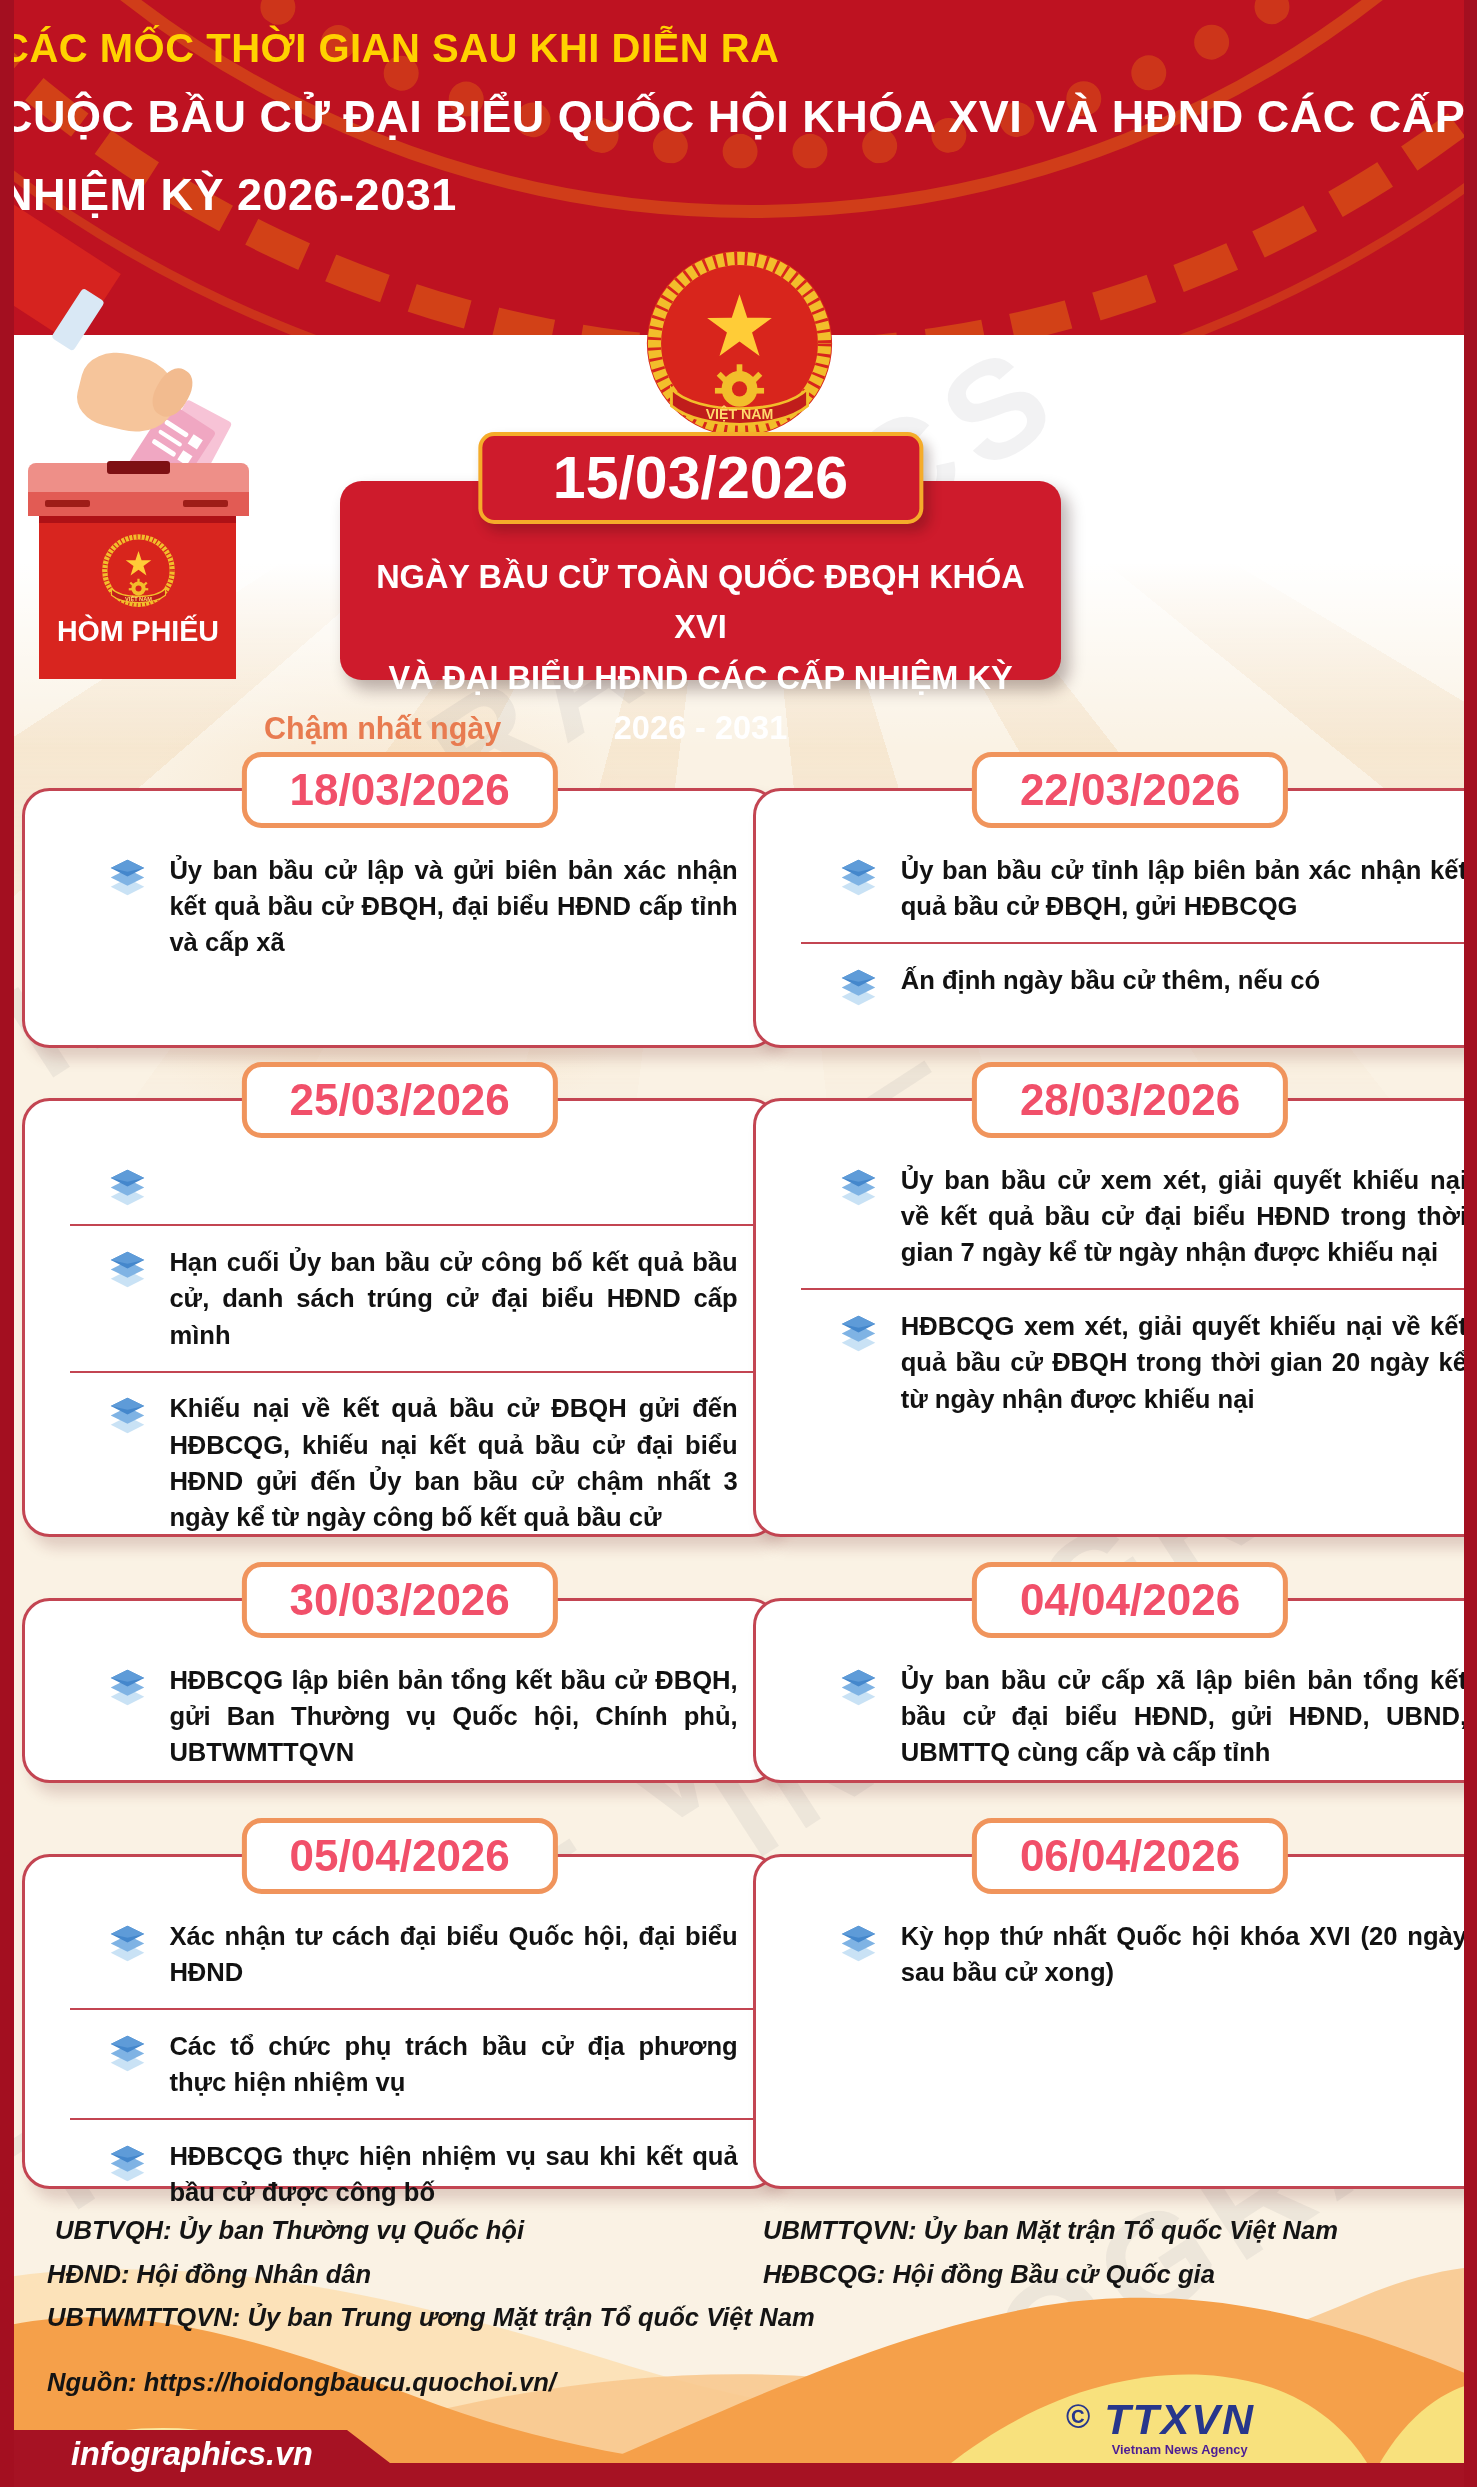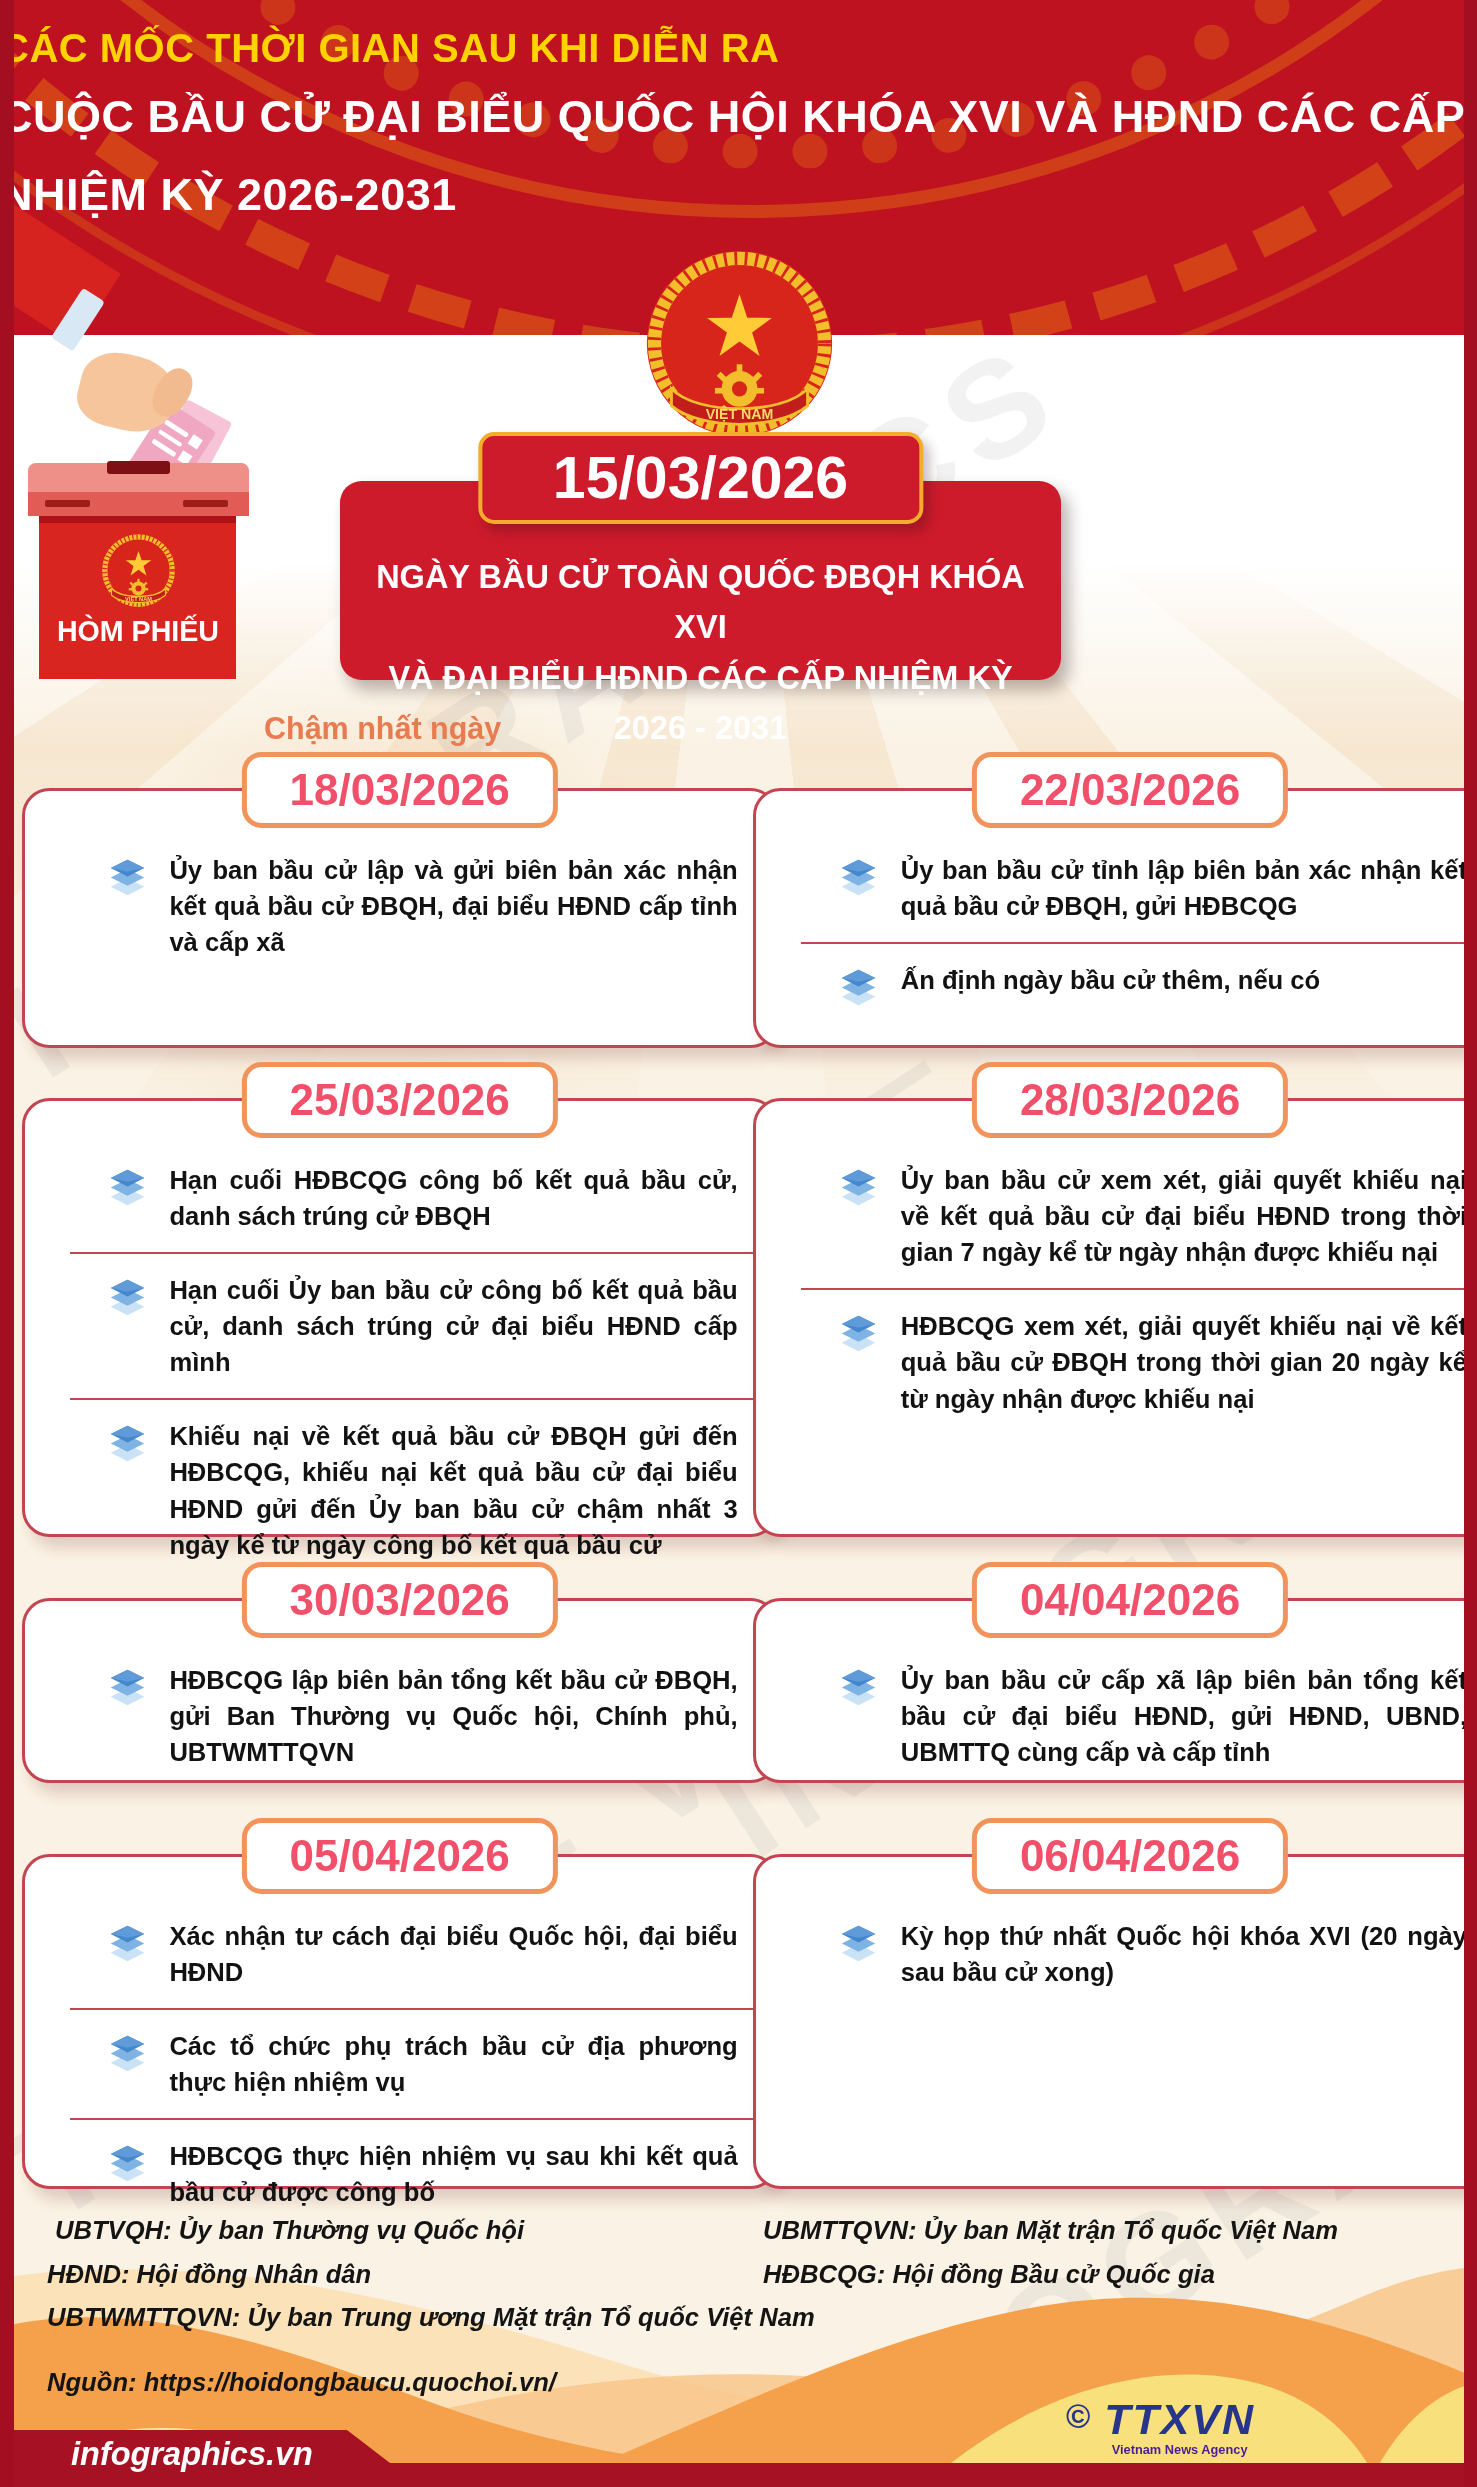--- a/index.html
+++ b/index.html
@@ -219,21 +219,20 @@
     </ul>
   </section>
 
   <section class="card col-l r2">
     <div class="badge">25/03/2026</div>
     <ul class="items">
       <li>
         <svg class="ico" viewBox="0 0 42 42" width="41" height="41">
             <use href="#layericon"></use>
           </svg>
-        <p>Hạn cuối HĐBCQG công bố kết quả bầu cử, danh sách trúng cử ĐBQH</p>
       </li>
       <li>
         <svg class="ico" viewBox="0 0 42 42" width="41" height="41">
             <use href="#layericon"></use>
           </svg>
         <p>Hạn cuối Ủy ban bầu cử công bố kết quả bầu cử, danh sách trúng cử đại biểu HĐND cấp mình</p>
       </li>
       <li>
         <svg class="ico" viewBox="0 0 42 42" width="41" height="41">
             <use href="#layericon"></use>

